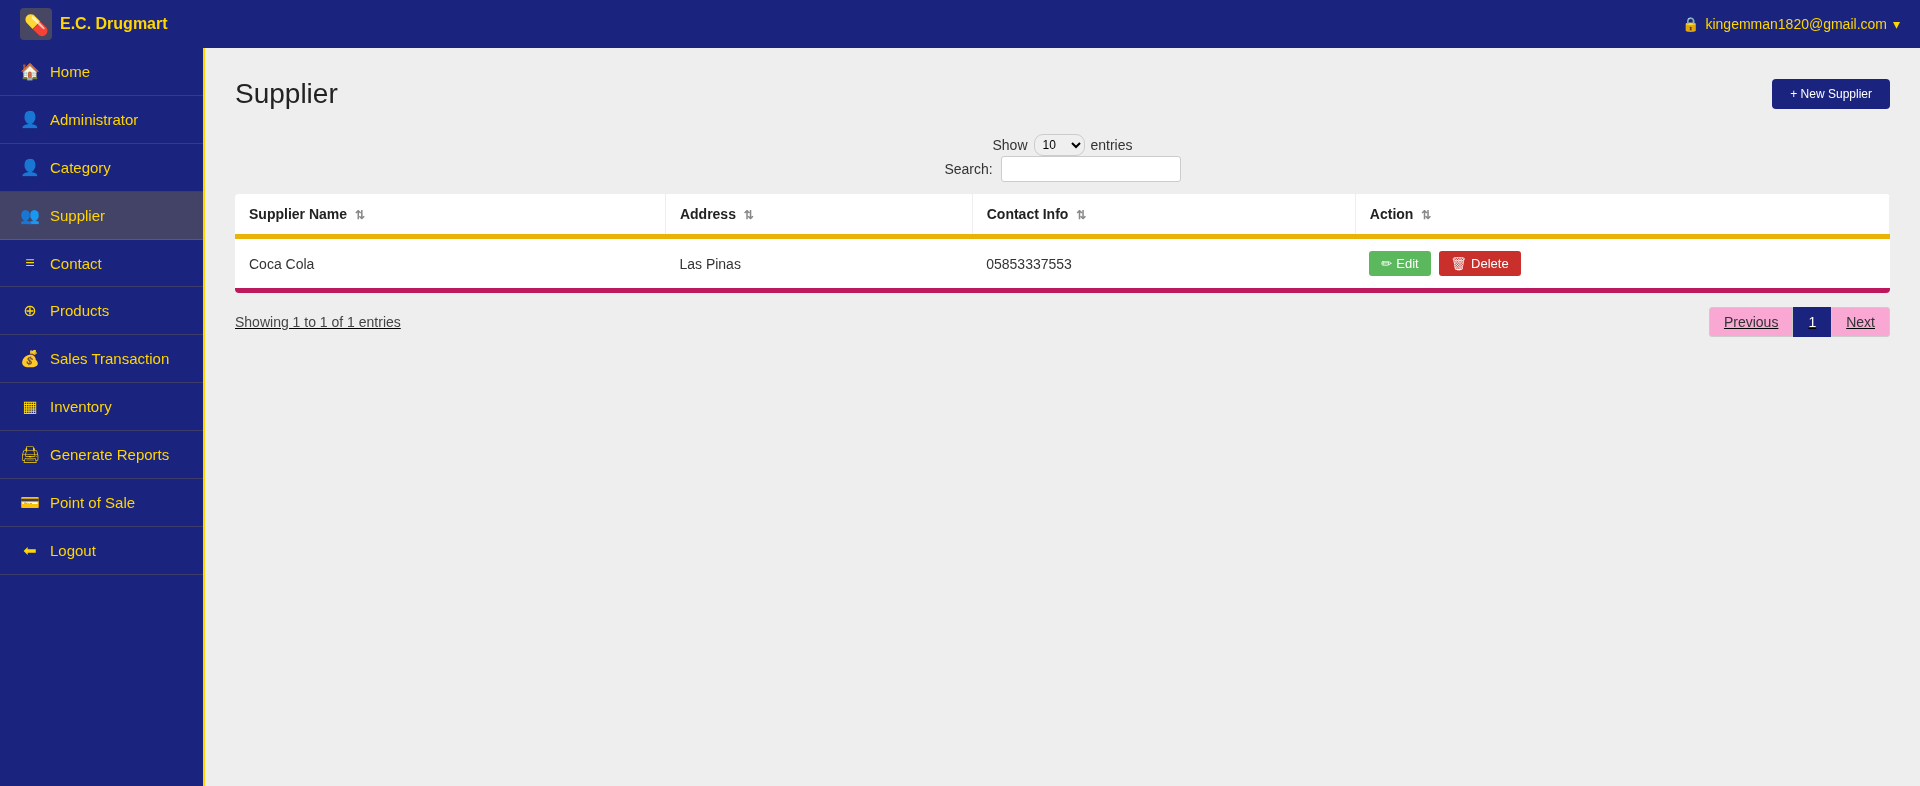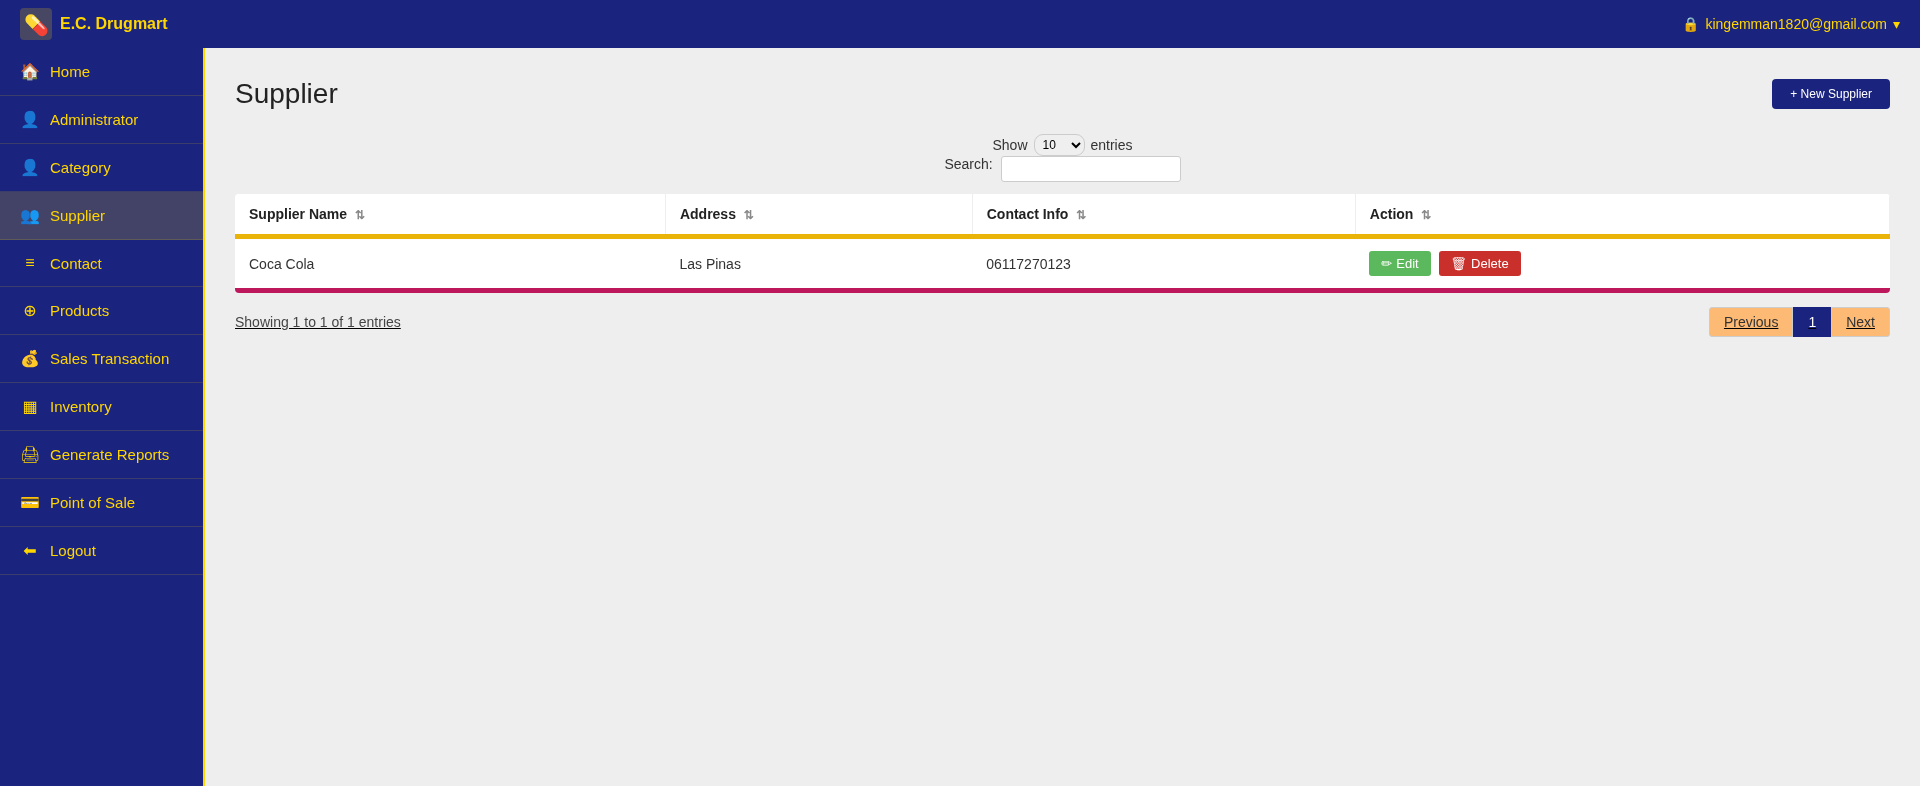--- a/index.html
+++ b/index.html
@@ -121,20 +121,21 @@
       color: #333;
     }
     .show-entries select {
       padding: 2px 4px;
       border: 1px solid #ccc;
       border-radius: 9px;
       font-size: 12px;
     }
     .search-box {
       display: flex;
+      align-items: center;
       gap: 8px;
       font-size: 14px;
       color: #333;
     }
     .search-box input {
       border: 1px solid #ccc;
       padding: 4px 8px;
       border-radius: 3px;
       font-size: 14px;
       width: 180px;
@@ -211,21 +212,21 @@
       font-size: 14px;
       text-decoration: underline;
     }
     .pagination-info { color: #444; }
     .pagination-controls {
       display: flex;
       align-items: center;
       gap: 0;
     }
     .page-btn {
-      background: #fdba74;
+      background: #f9a8d4;
       border: 1px solid #ccc;
       padding: 6px 14px;
       cursor: pointer;
       font-size: 14px;
       color: #333;
     }
     .page-btn.active {
       background: #1a237e;
       color: #fff;
       border-color: #1a237e;
@@ -343,21 +344,21 @@
             <th>
               <span>Action</span>
               <span class="sort-icon">⇅</span>
             </th>
           </tr>
         </thead>
         <tbody id="table-body">
           <tr>
             <td>Coca Cola</td>
             <td>Las Pinas</td>
-            <td>06117270123</td>
+            <td>05853337553</td>
             <td>
               <button class="btn-edit">
                 <span>✏</span>
                 <span>Edit</span>
               </button>
               <button class="btn-delete">
                 <span>🗑</span>
                 <span>Delete</span>
               </button>
             </td>

